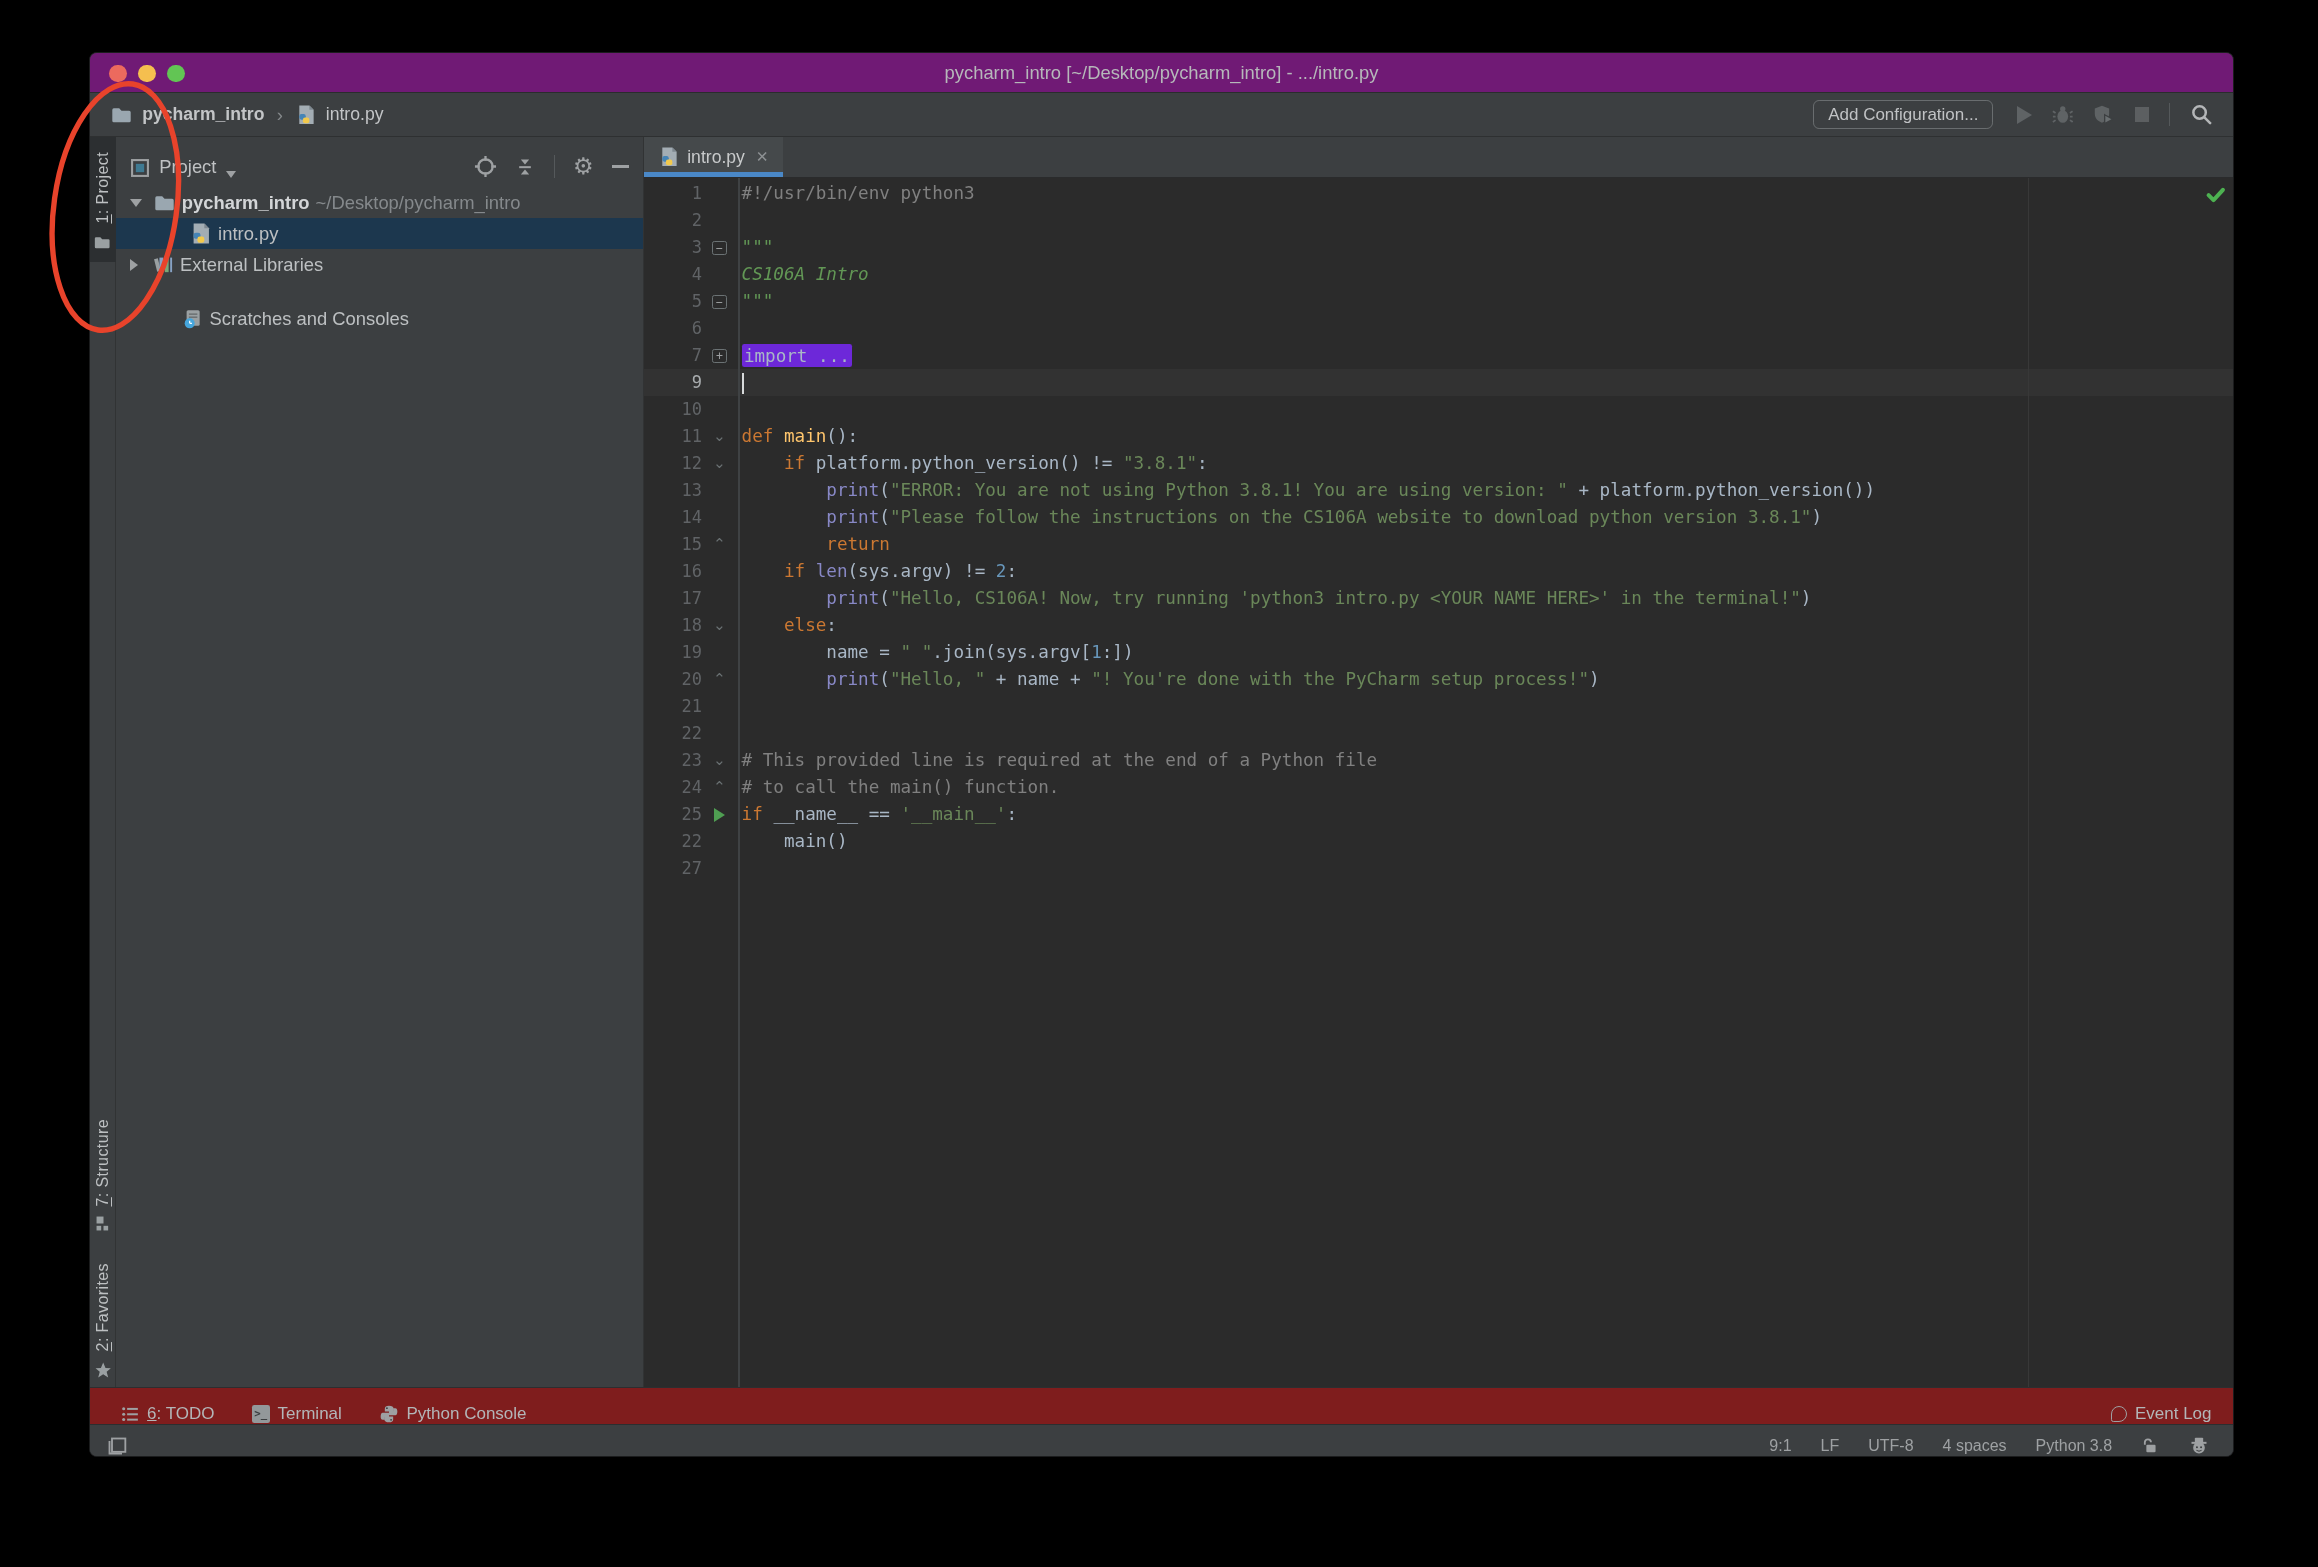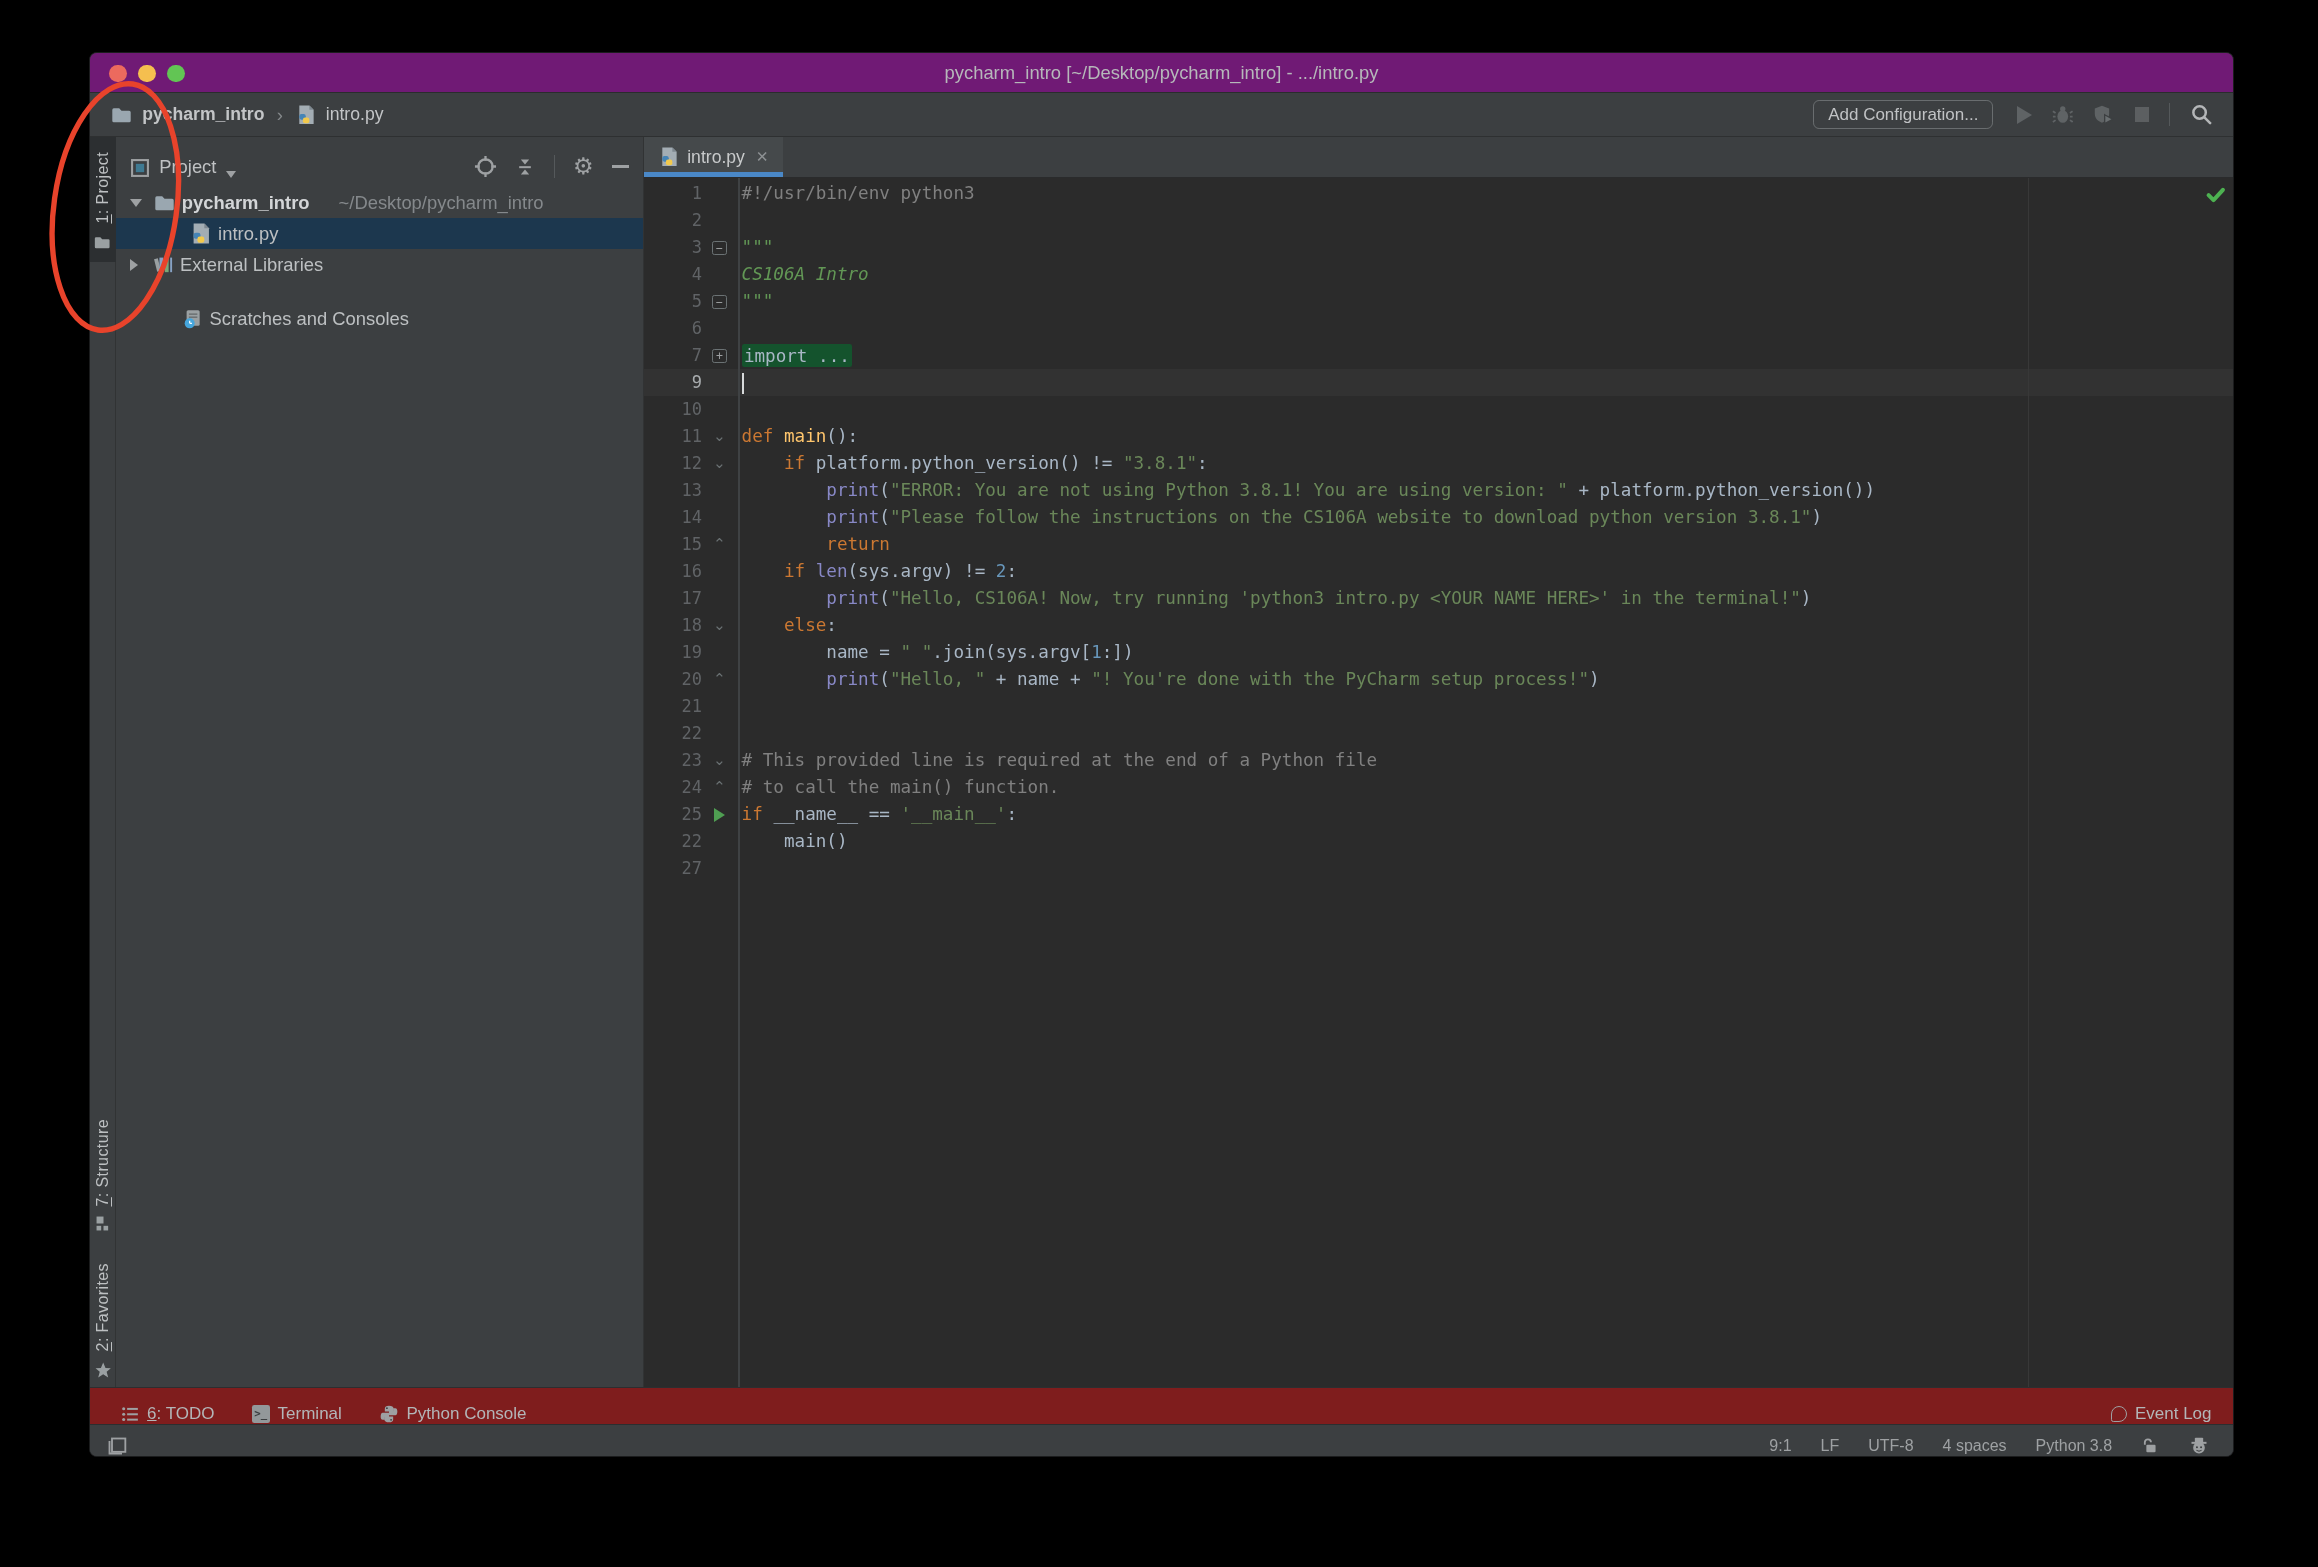--- a/index.html
+++ b/index.html
@@ -61,21 +61,21 @@
   .minus-ico { width:17px; height:2.3px; background:#9ea1a3; }
 
   .ptree { padding-top:9.2px; font-size:18.4px; color:#bdc0c2; }
   .trow { height:31px; display:flex; align-items:center; position:relative; }
   .trow.selected { background:#1c374e; }
   .t-arrow-down { width:0; height:0; border-top:8.4px solid #9ea1a3;
                   border-left:6.1px solid transparent; border-right:6.1px solid transparent; }
   .t-arrow-right { width:0; height:0; border-left:8.4px solid #9ea1a3;
                    border-top:6.1px solid transparent; border-bottom:6.1px solid transparent; }
   .t-label-bold { font-weight:bold; color:#d3d5d7; }
-  .t-path { color:#85898c; margin-left:29px; }
+  .t-path { color:#85898c; margin-left:6px; }
 
   
   .epane { flex:1; display:flex; flex-direction:column; background:#2b2b2b; min-width:0; }
   .tabbar { height:41px; flex:none; background:#3c3f41; border-bottom:0.8px solid #2a2b2c; display:flex; }
   .tab { display:flex; align-items:center; gap:7.7px; padding:0 14px; background:#45494b;
          position:relative; color:#c8cacb; font-size:17.6px; }
   .tab::after { content:""; position:absolute; left:0; right:0; bottom:0; height:4.6px; background:#4a88c7; }
   .tab-close { color:#8d9193; font-size:15.3px; margin-left:3.1px; }
 
   .ebody { flex:1; position:relative; overflow:hidden;
@@ -93,21 +93,21 @@
               border-top:7px solid transparent; border-bottom:7px solid transparent; }
   .ccode { white-space:pre; padding-left:4.6px; }
   .caret { display:inline-block; width:2.3px; height:21px; background:#d8dadb;
            vertical-align:middle; margin-right:-2.3px; }
   .gutter-sep { position:absolute; left:94px; top:0; bottom:0; width:1.5px; background:#3f4244; z-index:2; }
   .margin-guide { position:absolute; left:1384px; top:0; bottom:0; width:0.8px; background:#383838; }
 
   .tk-c { color:#808080; } .tk-d { color:#629755; } .tk-di { color:#629755; font-style:italic; }
   .tk-k { color:#cc7832; } .tk-f { color:#ffc66d; } .tk-b { color:#8888c6; }
   .tk-s { color:#6a8759; } .tk-n2 { color:#6897bb; } .tk-p { color:#a9b7c6; }
-  .tk-fo { color:#a9b7c6; background:#14532d; border-radius:2.3px; padding:1.5px 2.3px; }
+  .tk-fo { color:#a9b7c6; background:#6d28d9; border-radius:2.3px; padding:1.5px 2.3px; }
 
   .check-ok { position:absolute; top:6.1px; right:6.1px; }
 
   
   .bottombar { height:37px; flex:none; background:#7f1d1d; border-top:0.8px solid #2c2e30;
                display:flex; align-items:flex-end; padding:0 21.5px 0 31px; gap:37px;
                font-size:17px; color:#b3b6b8; }
   .bitem { display:flex; align-items:center; gap:7.7px; }
   .bitem u { text-decoration:underline; }
   .eventlog { margin-left:auto; display:flex; align-items:center; gap:7.7px; }

